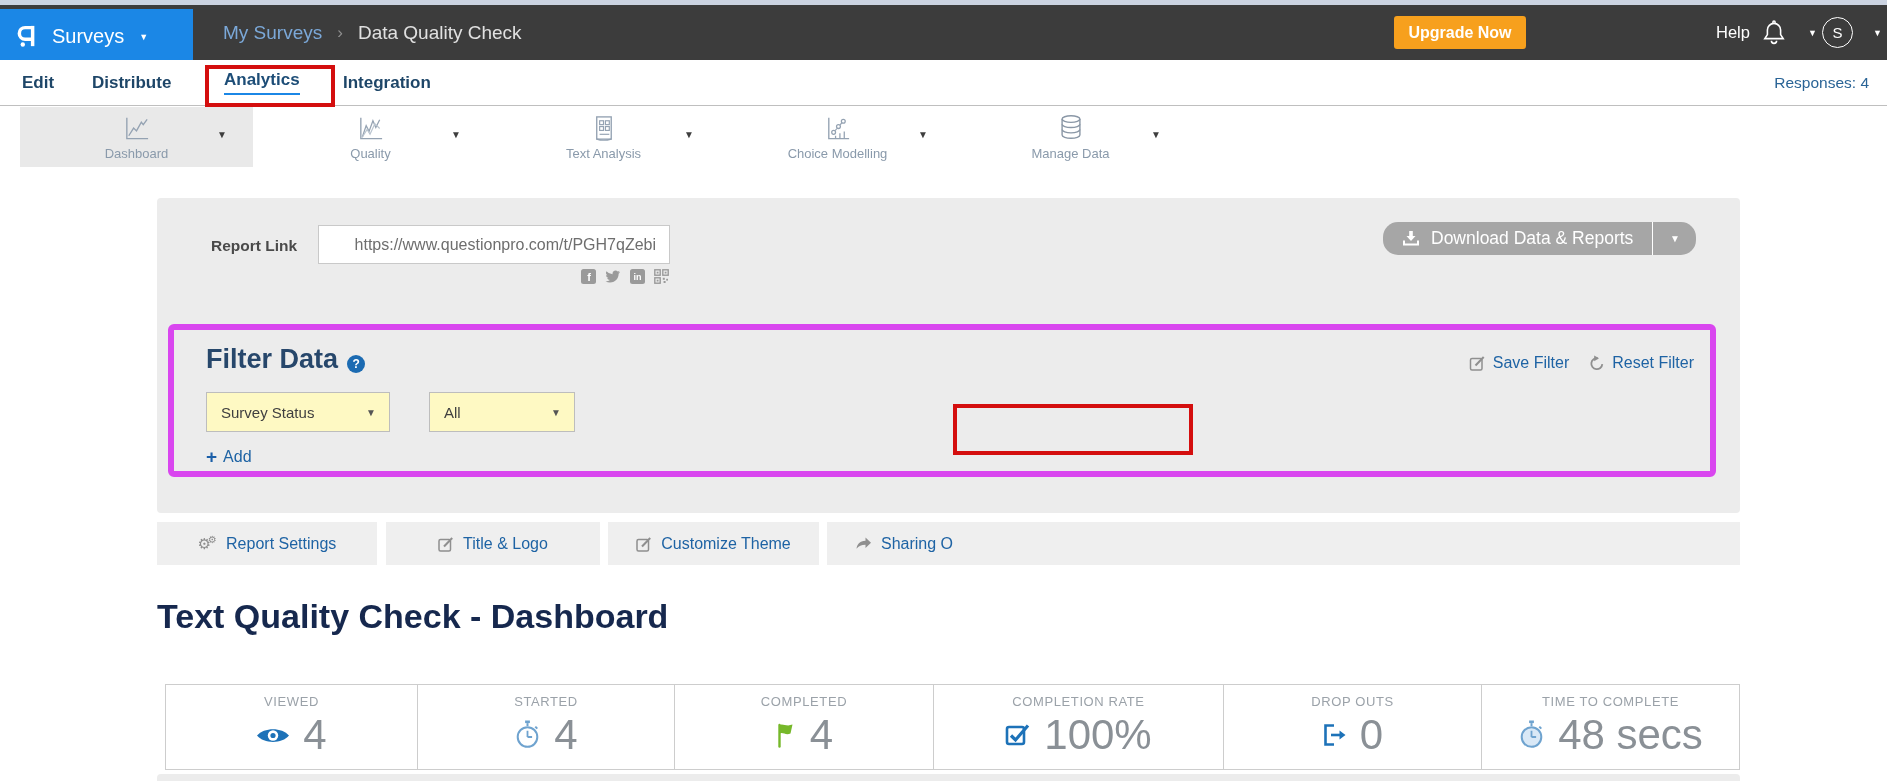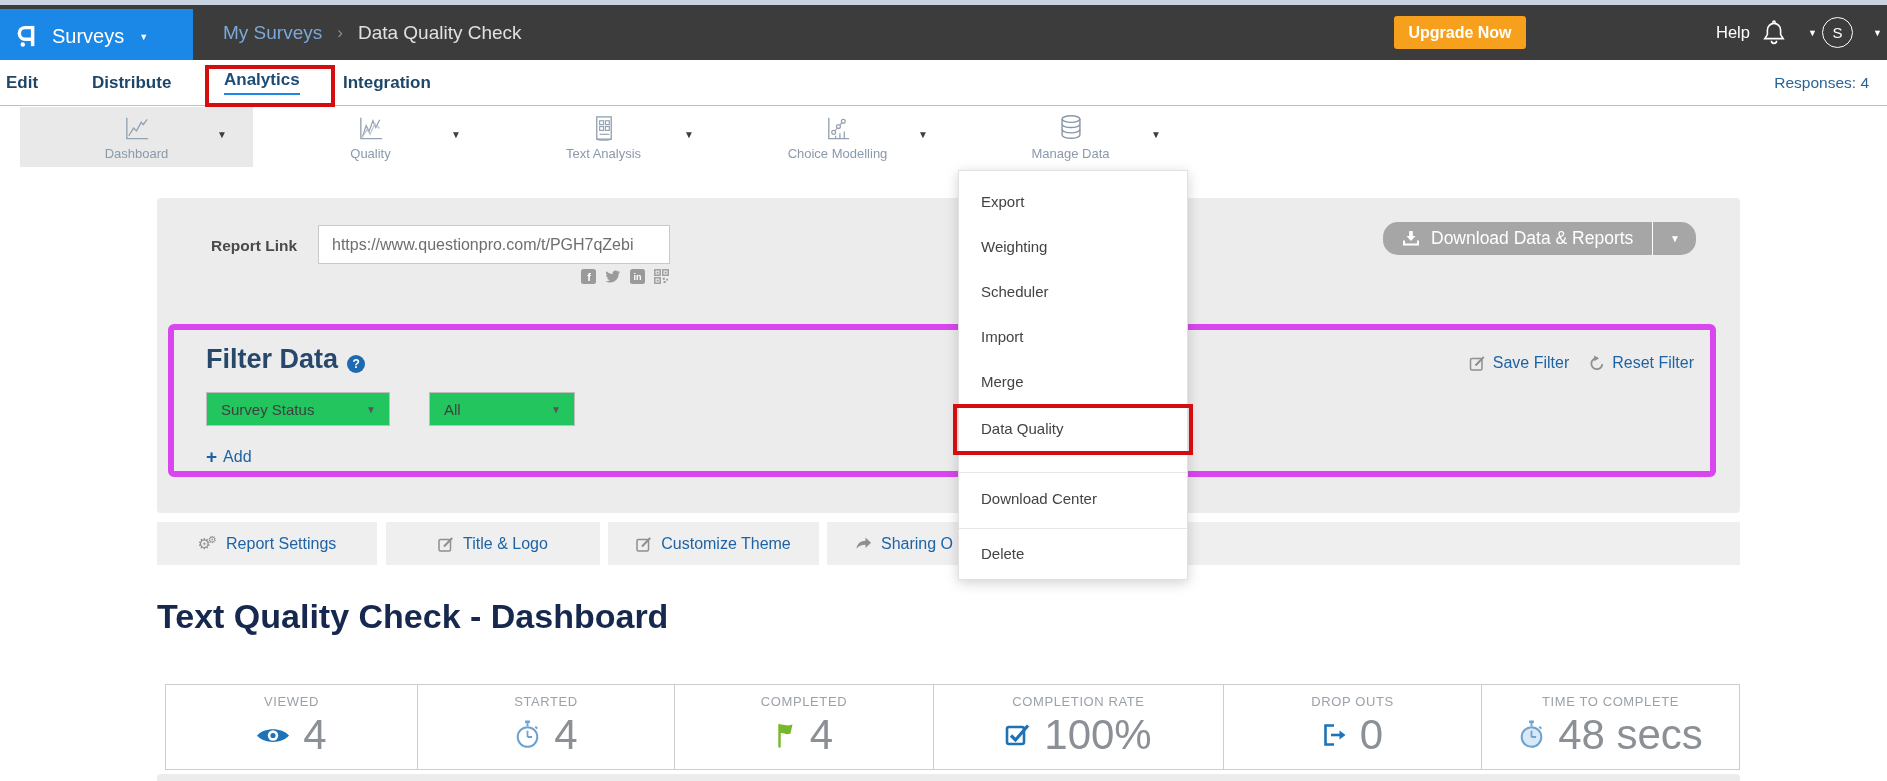--- a/index.html
+++ b/index.html
@@ -49,34 +49,34 @@
   
   .dropdown-menu { position:absolute; left:958px; top:170px; width:230px; height:410px; background:#fff;
     border:1px solid #e1e1e1; box-shadow:0 3px 12px rgba(0,0,0,.18); z-index:10; }
   .menu-item { position:absolute; left:0; width:100%; height:32px; display:flex; align-items:center;
     padding-left:22px; font-size:15px; color:#434343; cursor:pointer; }
   .menu-div { position:absolute; left:0; width:100%; border-top:1px solid #e6e6e6; }
   
   .main-panel { position:absolute; left:157px; top:198px; width:1583px; height:315px; background:#ececec; border-radius:4px; }
   .report-label { position:absolute; left:54px; top:39px; font-size:15.5px; font-weight:bold; color:#4a4a4a; }
   .report-input { position:absolute; left:161px; top:27px; width:352px; height:39px; border:1px solid #c9c9c9;
-    background:#fff; font-size:16px; color:#6e6e6e; padding:4px 13px; outline:none; font-family:"Liberation Sans",sans-serif; }
+    background:#fff; font-size:16px; color:#6e6e6e; padding:4px 13px; outline:none; font-family:"Liberation Sans",sans-serif;text-align:right; }
   .social-row { position:absolute; left:424px; top:71px; display:flex; gap:9px; align-items:center; }
   .social-row span { cursor:pointer; display:flex; }
   .download-btn { position:absolute; left:1226px; top:24px; height:33px; display:flex; border-radius:15px; overflow:hidden; }
   .dl-main { background:#a6a6a6; color:#fff; font-size:17.5px; display:flex; align-items:center; gap:11px;
     padding:0 19px; border-right:1px solid #fff; cursor:pointer; }
   .dl-caret { background:#a6a6a6; width:43px; display:flex; align-items:center; justify-content:center;
     color:#fff; font-size:10px; cursor:pointer; }
   .filter-panel { position:absolute; left:11px; top:126px; width:1548px; height:153px; border:6px solid #d946ef; border-radius:6px; }
   .filter-title { position:absolute; left:32px; top:14px; font-size:27px; font-weight:bold; color:#27476b;
     display:flex; align-items:flex-start; gap:9px; }
   .help-badge { width:18px; height:18px; border-radius:50%; background:#1c6bb2; color:#fff; font-size:12px; font-weight:bold;
     display:flex; align-items:center; justify-content:center; margin-top:11px; cursor:pointer; }
-  .select { position:absolute; top:62px; height:34px; background:#22c55e; border:1px solid #bdbdbd; display:flex;
+  .select { position:absolute; top:62px; height:40px; background:#fef9c3; border:1px solid #bdbdbd; display:flex;
     align-items:center; padding:0 14px; font-size:15px; color:#3f3f3f; cursor:pointer; }
   .select .sel-caret { position:absolute; right:13px; font-size:10px; color:#555; }
   .select.field { left:32px; width:184px; }
   .select.value { left:255px; width:146px;text-align:center; }
   .add-link { position:absolute; left:32px; top:116px; display:flex; align-items:center; gap:6px; cursor:pointer; }
   .plus-glyph { color:#1b5fa8; font-weight:bold; font-size:19px; }
   .add-text { color:#1e63a4; font-size:16px; }
   .filter-actions { position:absolute; right:16px; top:24px; display:flex; gap:20px; align-items:center; }
   .action-link { display:flex; align-items:center; gap:7px; color:#1e63a4; font-size:16px; cursor:pointer; }
   
@@ -134,21 +134,21 @@
       </svg>
       <span class="tb-caret">▼</span>
     </div>
     <div class="avatar-wrap">
       <div class="avatar-circle">S</div>
       <span class="tb-caret">▼</span>
     </div>
   </div>
 
   <div class="tabs-row">
-    <div class="tab" style="left:6px">Edit</div>
+    <div class="tab" style="left:22px">Edit</div>
     <div class="tab" style="left:92px">Distribute</div>
     <div class="tab" style="left:224px">
       <span class="tab-active-inner">Analytics</span>
     </div>
     <div class="tab" style="left:343px">Integration</div>
   </div>
   <div class="responses">Responses: 4</div>
   <div class="red-box analytics"></div>
 
   <div class="toolbar">
@@ -201,32 +201,20 @@
         <path d="M6.5 6.5 V23.5 M25.5 6.5 V23.5" fill="none" stroke="#8a97a6" stroke-width="1.5"></path>
         <path d="M6.5 12 c0 1.9 4.3 3.5 9.5 3.5 s9.5 -1.6 9.5 -3.5" fill="none" stroke="#8a97a6" stroke-width="1.5"></path>
         <path d="M6.5 17.7 c0 1.9 4.3 3.5 9.5 3.5 s9.5 -1.6 9.5 -3.5" fill="none" stroke="#8a97a6" stroke-width="1.5"></path>
         <path d="M6.5 23.5 c0 1.9 4.3 3.5 9.5 3.5 s9.5 -1.6 9.5 -3.5" fill="none" stroke="#8a97a6" stroke-width="1.5"></path>
       </svg>
       <span class="tool-label">Manage Data</span>
       <span class="tool-caret">▼</span>
     </div>
   </div>
 
-  <div class="dropdown-menu">
-    <div class="menu-item" style="top:14px">Export</div>
-    <div class="menu-item" style="top:59px">Weighting</div>
-    <div class="menu-item" style="top:104px">Scheduler</div>
-    <div class="menu-item" style="top:149px">Import</div>
-    <div class="menu-item" style="top:194px">Merge</div>
-    <div class="menu-item" style="top:241px">Data Quality</div>
-    <div class="menu-div" style="top:301px"></div>
-    <div class="menu-item" style="top:311px">Download Center</div>
-    <div class="menu-div" style="top:357px"></div>
-    <div class="menu-item" style="top:366px">Delete</div>
-  </div>
   <div class="red-box dataquality"></div>
 
   <div class="main-panel">
     <div class="report-label">Report Link</div>
     <input class="report-input" type="text" value="https://www.questionpro.com/t/PGH7qZebi" style="">
     <div class="social-row">
       <span>
         <svg width="15" height="15" viewBox="0 0 15 15">
             <rect width="15" height="15" rx="2.5" fill="#9a9a9a"></rect>
             <text x="8" y="12" font-size="11" font-weight="bold" fill="#fff" text-anchor="middle" font-family="Liberation Sans, sans-serif">f</text>

